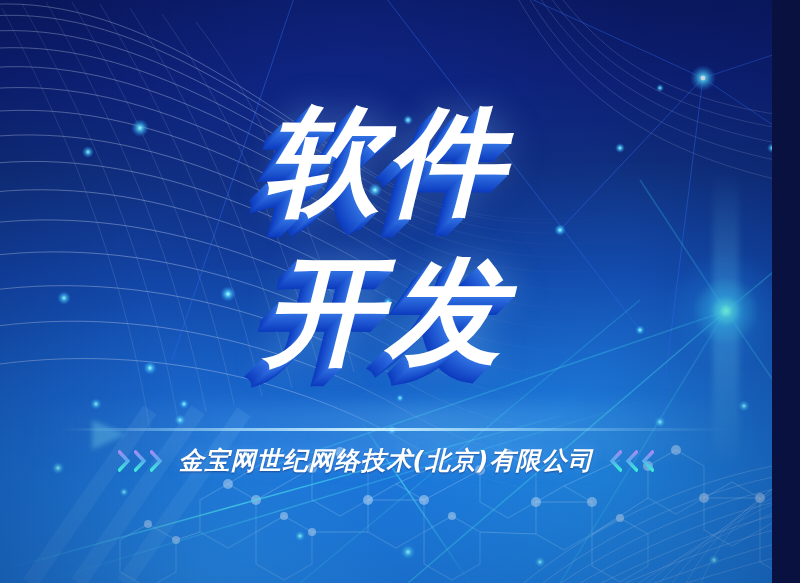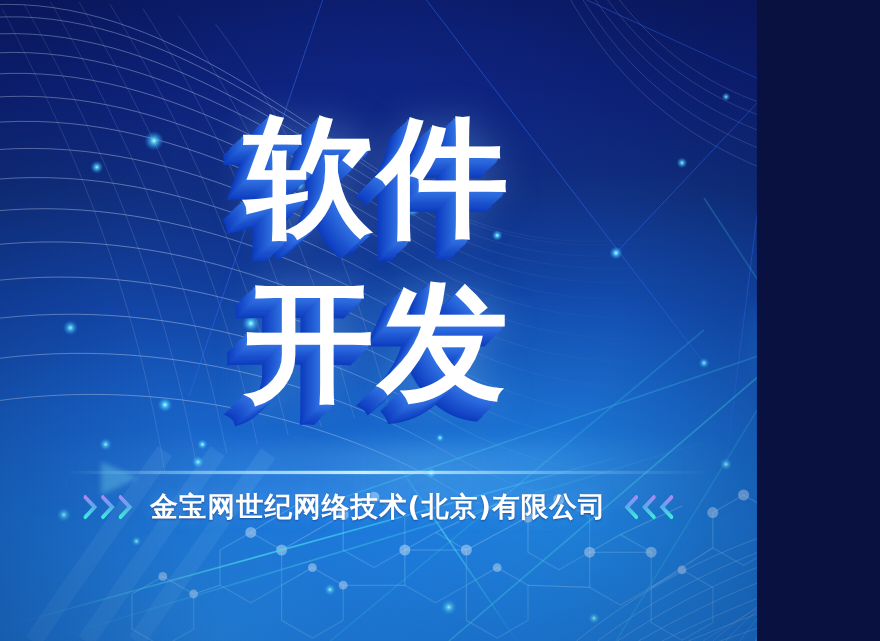--- a/index.html
+++ b/index.html
@@ -1,30 +1,31 @@
 <!DOCTYPE html>
 <html><head>
 <meta charset="utf-8">
 <style>
   html,body{margin:0;padding:0;background:#08113f;}
   body{font-family:"Liberation Sans","DejaVu Sans",sans-serif;}
 
   #poster{
     position:relative;
-    width:688px;height:583px;
+    width:772px;height:583px;
     overflow:hidden;
     background:
       linear-gradient(180deg,
         #0b1a66 0%,
         #0d2178 14%,
         #10307f 30%,
         #1245a6 48%,
         #1761c4 66%,
         #1c7ada 82%,
         #1f86e6 100%);
+    font-style: italic;
   }
 
   .layer{position:absolute;inset:0;pointer-events:none;}
 
   
   .glow-bl{
     position:absolute;left:-180px;top:300px;width:760px;height:560px;
     background:radial-gradient(ellipse at 50% 50%, rgba(45,150,240,.55) 0%, rgba(30,110,220,.22) 42%, rgba(0,0,0,0) 72%);
   }
   .glow-br{

